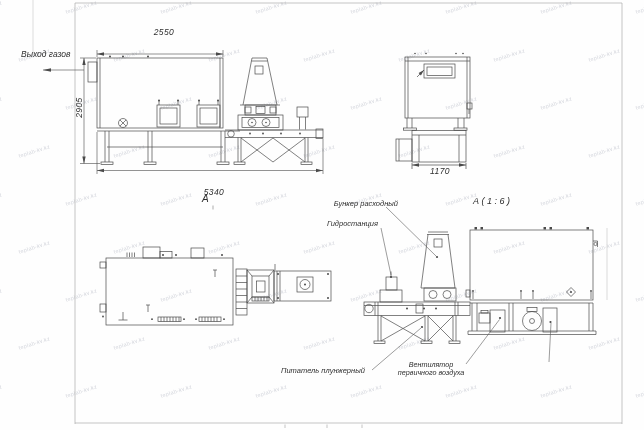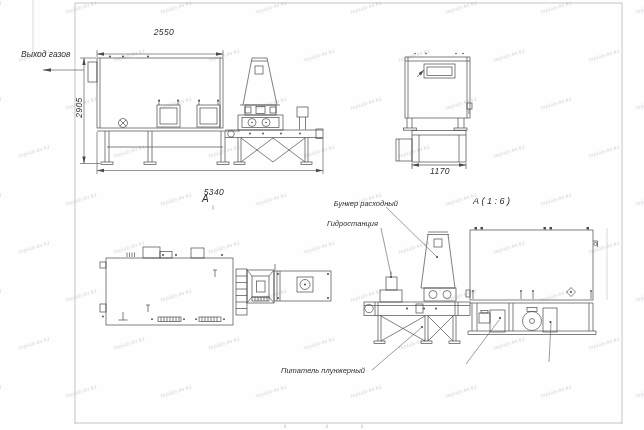--- a/index.html
+++ b/index.html
@@ -338,15 +338,16 @@
   <div class="lbl" style="left:202px;top:194px;font-size:10px;">А</div>
 
   <div class="lbl" style="left:473px;top:197px;font-size:9px;">А ( 1 : 6 )</div>
 
   <div class="lbl call" style="left:332px;top:200px;width:66px;text-align:right;font-style:italic;">Бункер расходный</div>
 
   <div class="lbl call" style="left:326px;top:220px;width:52px;text-align:right;">Гидростанция</div>
 
   <div class="lbl call" style="left:281px;top:367px;">Питатель плунжерный</div>
 
+  <div class="lbl call wrap" style="left:391px;top:361px;width:80px;font-size:7.2px;">Вентилятор первичного воздуха</div>
 
 
 </div>
 
 </body></html>

